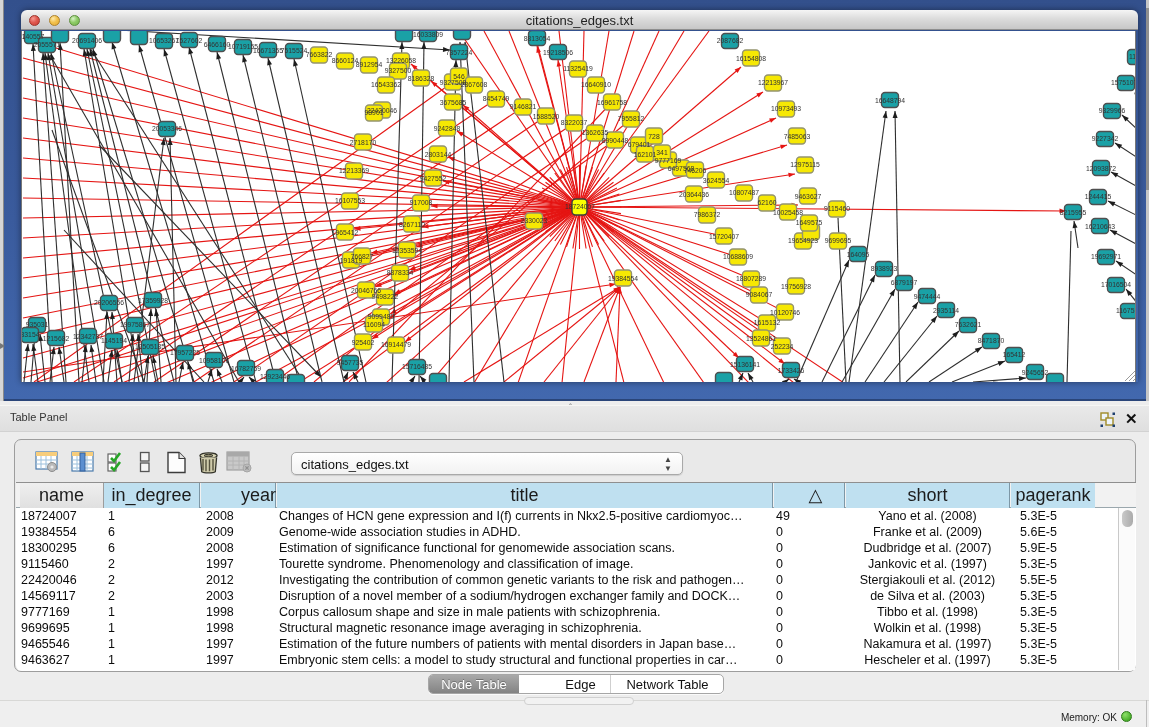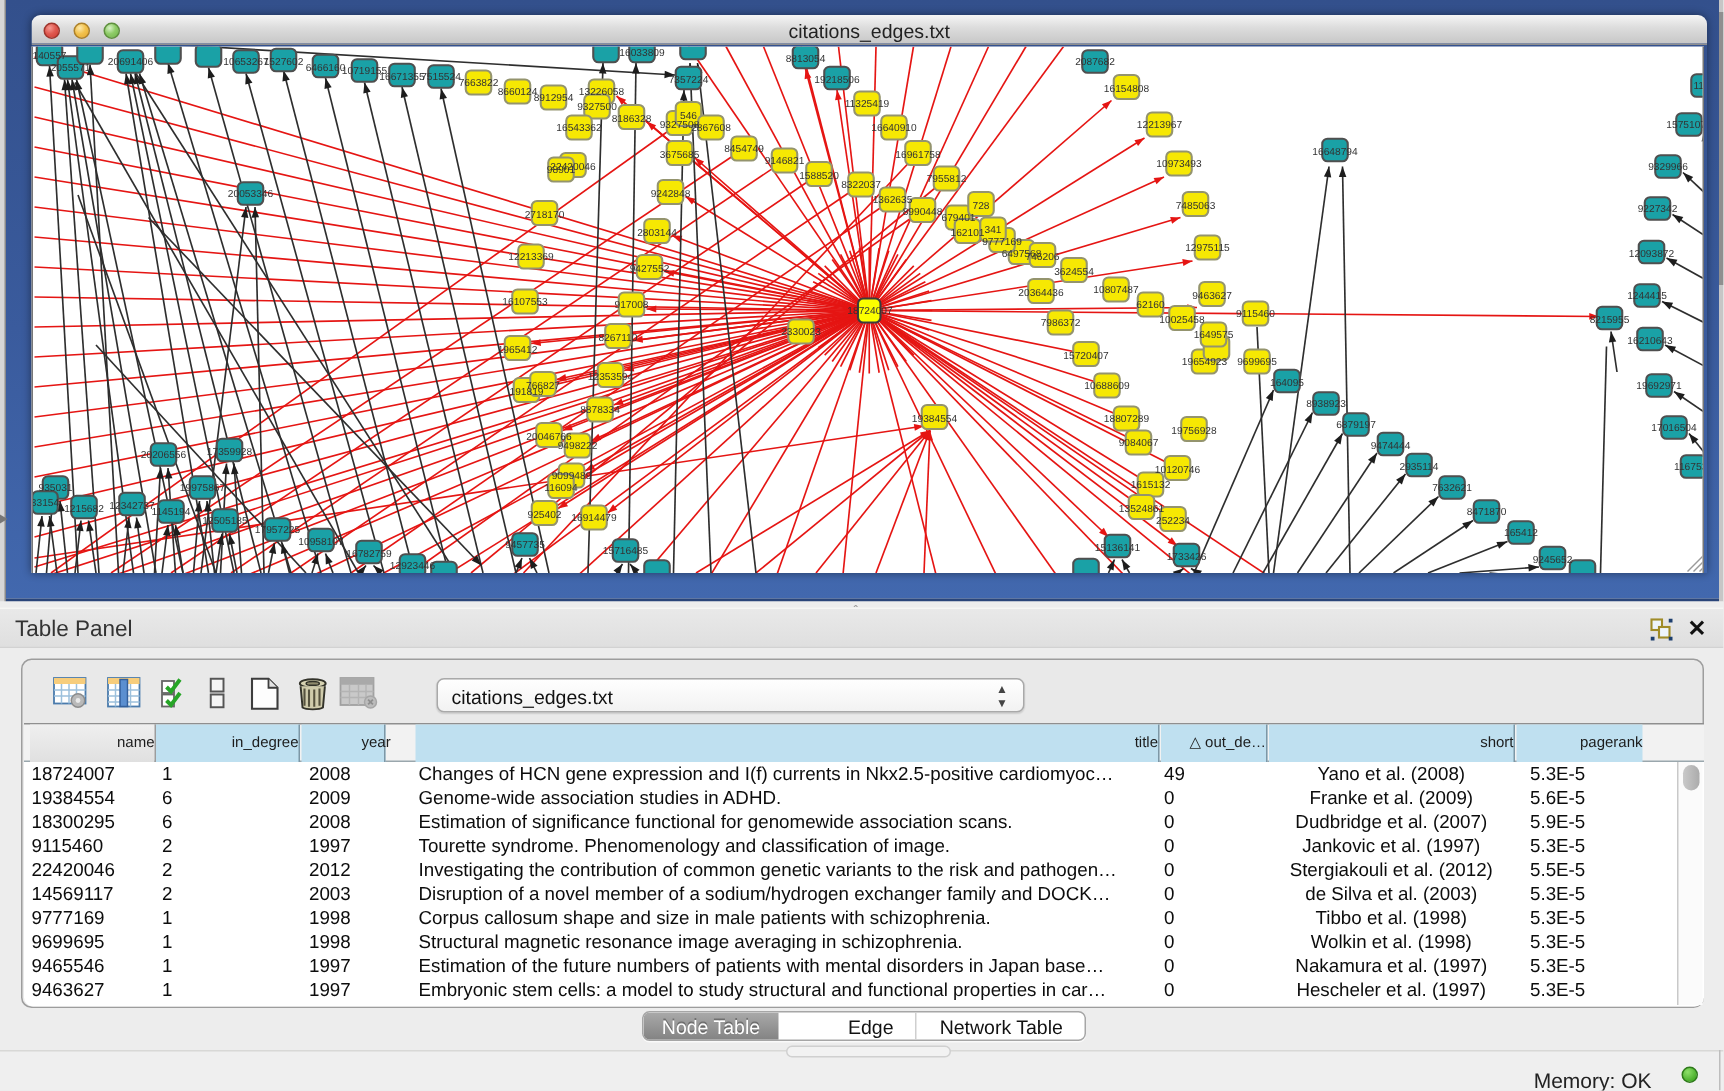--- a/index.html
+++ b/index.html
@@ -28,43 +28,43 @@
 #tl-y { left:28px; background:radial-gradient(circle at 35% 30%,#fce9ae 0%,#f2c24e 45%,#e5a930 100%); border:1px solid #ad812a; }
 #tl-g { left:48px; background:radial-gradient(circle at 35% 30%,#d8f1c8 0%,#8fcc68 45%,#6fb34a 100%); border:1px solid #5e8f3e; }
 #canvas { position:absolute; left:0; top:21px; width:1115px; height:351px;
   background:#ffffff; overflow:hidden; border-left:1px solid #777; border-right:1px solid #777; }
 
 
 #panelarea { position:absolute; left:0; top:401px; width:1149px; height:326px; background:#ededed; }
 #tp-head { position:absolute; left:0; top:4px; width:1149px; height:27px;
   background:linear-gradient(180deg,#e9e9e9,#dfdfdf); border-top:1px solid #f6f6f4;
   border-bottom:1px solid #d2d2d2; }
-#tp-head .t { position:absolute; left:10px; top:5px; font-size:15px; color:#333; }
+#tp-head .t { position:absolute; left:10px; top:5px; font-size:11px; color:#333; }
 #chev { position:absolute; left:569px; top:-4px; font-size:9px; color:#888; }
 #float-ic { position:absolute; left:1100px; top:6px; width:16px; height:16px; }
 #close-ic { position:absolute; left:1125px; top:4px; font-size:15px; font-weight:bold; color:#111; }
 
 #panel { position:absolute; left:14px; top:38px; width:1122px; height:233px;
   border:1px solid #9d9d9d; border-radius:7px; background:#e9e9e9; }
 
 
 #toolbar { position:absolute; left:0; top:0; width:100%; height:42px; }
 .ticon { position:absolute; top:11px; }
 #dropdown { position:absolute; left:276px; top:12px; width:392px; height:23px;
   border:1px solid #a9a9a9; border-radius:5px;
   background:linear-gradient(180deg,#ffffff,#f2f2f2);
   box-shadow:0 1px 1px rgba(0,0,0,0.12); }
 #dropdown .txt { position:absolute; left:9px; top:4px; font-size:13px; color:#111; }
 #dropdown .arr { position:absolute; right:10px; top:2px; font-size:8px; color:#444; line-height:9px; }
 
 
 #thead { position:absolute; left:1px; top:42px; width:1120px; height:26px;
   background:#f2f2f2; border-top:1px solid #8f8f8f; border-bottom:1px solid #9aa7ad; }
-.th { position:absolute; top:0; height:25px; line-height:25px; text-align:right;
-  font-size:10px; color:#1c1c1c; background:#bfe0f0; border-right:1px solid #7d97a6; }
+.th { position:absolute; top:0; height:25px; line-height:25px; text-align:center;
+  font-size:18px; color:#1c1c1c; background:#bfe0f0; border-right:1px solid #7d97a6; }
 .th.gray { background:linear-gradient(180deg,#efefef,#e0e0e0); border-right:1px solid #9c9c9c; }
 
 
 #tbody { position:absolute; left:1px; top:68px; width:1120px; height:163px;
   background:#ffffff; border-radius:0 0 6px 6px; overflow:hidden; }
 .tr { position:relative; height:16px; line-height:16px; font-size:12.5px; color:#0c0c0c; white-space:nowrap; }
 .tr span { position:absolute; top:0; overflow:hidden; }
 .c1 { left:5px;  width:95px; }
 .c2 { left:92px; width:90px; }
 .c3 { left:190px; width:70px; }
@@ -86,21 +86,21 @@
 #tab1 { left:0; width:90px; background:linear-gradient(180deg,#a9a9a9,#7f7f7f);
   color:#fff; text-shadow:0 -1px 0 rgba(0,0,0,0.3); }
 #tab2 { left:90px; width:92px; border-right:1px solid #cfcfcf;padding-left:32px; }
 #tab3 { left:182px; width:113px; }
 
 
 #bbar { position:absolute; left:0; top:700px; width:1149px; height:27px;
   background:#efefef; border-top:1px solid #d8d8d6; }
 #grip { position:absolute; left:524px; top:-4px; width:110px; height:8px;
   background:#f2f2f2; border:1px solid #d0d0d0; border-radius:4px; }
-#mem { position:absolute; right:48px; top:11px; font-size:14px; color:#222; }
+#mem { position:absolute; right:32px; top:11px; font-size:10px; color:#222; }
 #memdot { position:absolute; right:17px; top:10px; width:11px; height:11px; border-radius:50%;
   background:radial-gradient(circle at 35% 30%,#8ee06a,#4aaf2b 70%); border:1px solid #2e7a1a; }
 #bdiv { position:absolute; left:1146px; top:700px; width:1px; height:27px; background:#bdbdbd; }
 </style></head>
 <body>
 <div id="root">
   <div id="desk">
     <div id="win">
       <div id="titlebar">
         <div class="tl" id="tl-r"></div>
@@ -809,21 +809,21 @@
         </svg>
         <div class="ticon" style="left:245px; top:13px; font-family:'Liberation Serif',serif; font-style:italic; font-weight:bold; font-size:15px; color:#222;margin-left:45px;">f<span style="font-size:11px;">(x)</span></div>
         <div id="dropdown">
           <span class="txt">citations_edges.txt</span>
           <span class="arr">▲<br>▼</span>
         </div>
       </div>
       <div id="thead">
         <span class="th gray" style="left:4px;  width:84px;">name</span>
         <span class="th" style="left:88px; width:96px;">in_degree</span>
-        <span class="th" style="left:185px; width:56px;padding-left:40px;">year</span>
+        <span class="th" style="left:185px; width:75px;padding-left:40px;">year</span>
         <span class="th" style="left:261px; width:496px;">title</span>
         <span class="th" style="left:758px; width:71px;padding-left:13px;">△ out_de…</span>
         <span class="th" style="left:830px; width:164px;">short</span>
         <span class="th" style="left:995px; width:84px; border-right:none;">pagerank</span>
       </div>
       <div id="tbody">
 <div class="tr">
             <span class="c1">18724007</span>
             <span class="c2">1</span>
             <span class="c3">2008</span>

